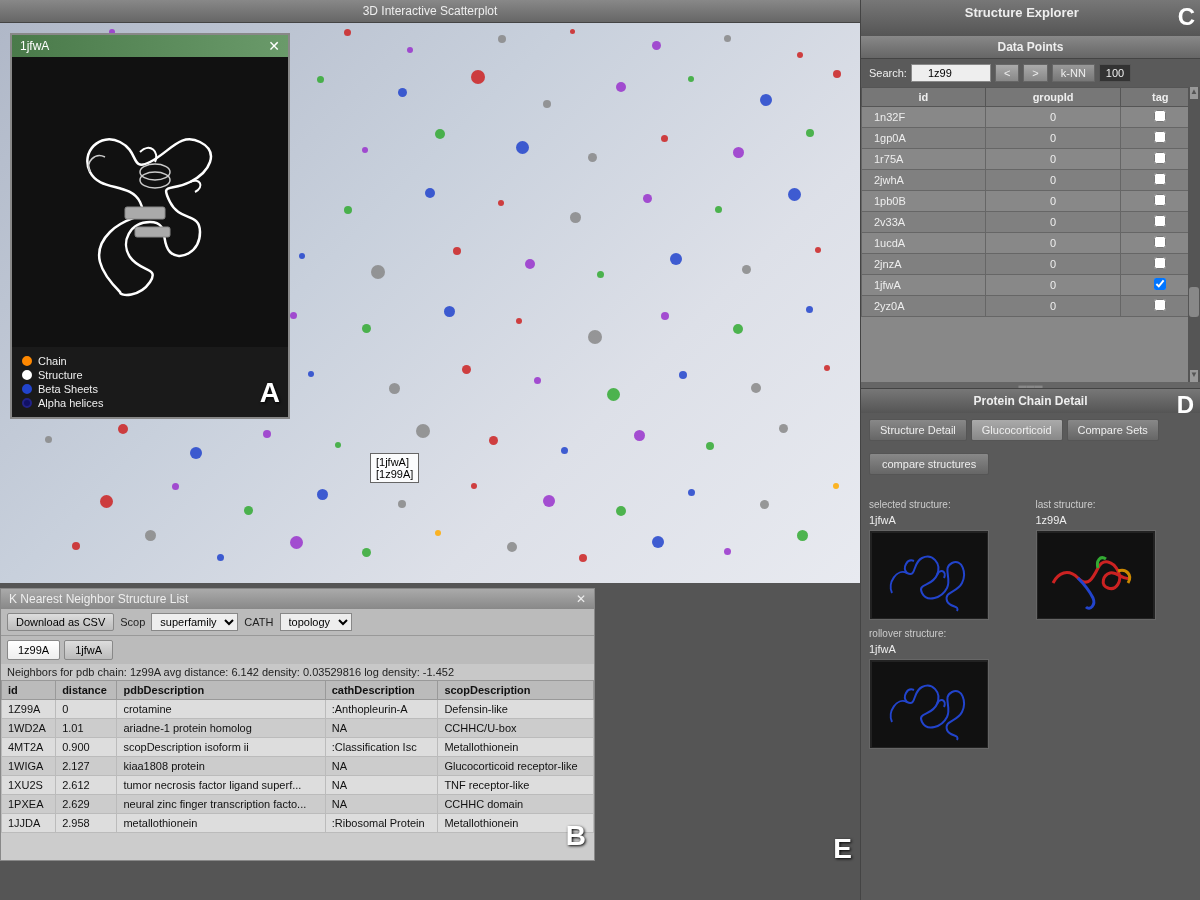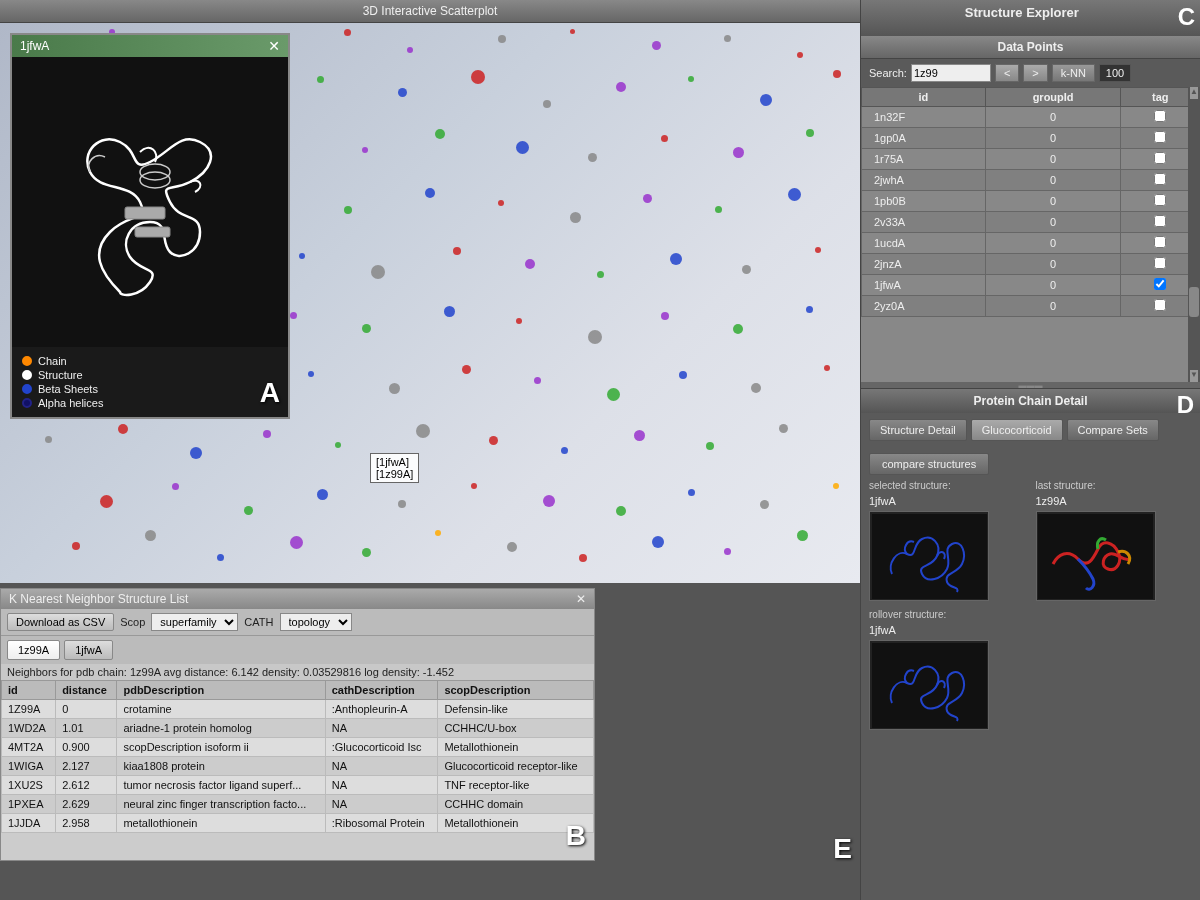--- a/index.html
+++ b/index.html
@@ -50,41 +50,41 @@
     .knn-table td { background: #ddd; border: 1px solid #bbb; padding: 3px 6px; color: #111; }
     .knn-table tr:nth-child(even) td { background: #ccc; }
     .knn-table-container { overflow-y: auto; height: 180px; }
     select.knn-select { font-size: 11px; padding: 1px 4px; border: 1px solid #888; background: #eee; }
 
     
     .rp-titlebar { background: linear-gradient(to bottom, #777, #555); text-align: center; padding: 5px; color: #eee; font-size: 13px; font-weight: bold; }
     .rp-section { background: linear-gradient(to bottom, #888, #666); padding: 4px 8px; color: #eee; font-size: 12px; font-weight: bold; text-align: center; border-bottom: 1px solid #444; }
     .search-row { display: flex; align-items: center; gap: 4px; padding: 5px 8px; background: #5a5a5a; }
     .search-label { color: #eee; font-size: 11px; }
-    .search-input { border: 1px solid #888; background: #eee; padding: 2px 2px; font-size: 11px; width: 80px; }
+    .search-input { border: 1px solid #888; background: #eee; padding: 2px 16px; font-size: 11px; width: 80px; }
     .search-btn { background: linear-gradient(to bottom, #aaa, #888); border: 1px solid #666; color: #eee; padding: 2px 8px; cursor: pointer; font-size: 11px; }
     .search-btn-knn { background: linear-gradient(to bottom, #999, #777); border: 1px solid #666; color: #eee; padding: 2px 8px; cursor: pointer; font-size: 11px; }
     .search-count { background: #333; color: #eee; padding: 2px 6px; font-size: 11px; border: 1px solid #555; }
 
     .dp-table { width: 100%; border-collapse: collapse; font-size: 11px; }
     .dp-table th { background: #777; color: #eee; padding: 3px 8px; text-align: center; border: 1px solid #555; }
     .dp-table td { background: #888; color: #eee; padding: 3px 8px; text-align: center; border: 1px solid #666; }
     .dp-table tr:nth-child(even) td { background: #808080; }
     .dp-table td:first-child { text-align: left; padding-left: 12px; }
     .dp-table-container { overflow-y: auto; height: 295px; background: #888; }
 
     .dp-checkbox { width: 12px; height: 12px; }
 
     
     .pcd-titlebar { background: linear-gradient(to bottom, #777, #555); text-align: center; padding: 5px; color: #eee; font-size: 12px; font-weight: bold; border-top: 1px solid #444; }
     .pcd-tabs { display: flex; padding: 6px 8px; gap: 4px; background: #5a5a5a; }
     .pcd-tab { background: linear-gradient(to bottom, #888, #666); border: 1px solid #555; color: #eee; padding: 4px 10px; cursor: pointer; font-size: 11px; border-radius: 2px; }
     .pcd-tab.active { background: linear-gradient(to bottom, #aaa, #888); }
     .pcd-body { background: #5a5a5a; padding: 6px 8px; flex: 1; overflow-y: auto; }
-    .compare-btn { background: linear-gradient(to bottom, #888, #666); border: 1px solid #555; color: #eee; padding: 4px 12px; cursor: pointer; font-size: 11px; border-radius: 2px; margin-bottom: 5px; }
+    .compare-btn { background: linear-gradient(to bottom, #888, #666); border: 1px solid #555; color: #eee; padding: 4px 12px; cursor: pointer; font-size: 11px; border-radius: 2px; margin-bottom: 24px; }
     .struct-row { display: flex; gap: 10px; margin-bottom: 8px; }
     .struct-item { flex: 1; }
     .struct-label { color: #ccc; font-size: 10px; margin-bottom: 4px; }
     .struct-name { color: #eee; font-size: 11px; margin-bottom: 4px; }
     .struct-img { width: 120px; height: 90px; background: #222; border: 1px solid #666; display: flex; align-items: center; justify-content: center; overflow: hidden; }
     .rollover-section { margin-top: 6px; }
     .rollover-label { color: #ccc; font-size: 10px; margin-bottom: 4px; }
     .rollover-name { color: #eee; font-size: 11px; margin-bottom: 4px; }
     .rollover-img { width: 120px; height: 90px; background: #222; border: 1px solid #666; display: flex; align-items: center; justify-content: center; overflow: hidden; }
 
@@ -316,21 +316,21 @@
       <td>1WD2A</td>
       <td>1.01</td>
       <td>ariadne-1 protein homolog</td>
       <td>NA</td>
       <td>CCHHC/U-box</td>
     </tr>
                 <tr>
       <td>4MT2A</td>
       <td>0.900</td>
       <td>scopDescription isoform ii</td>
-      <td>:Glucocorticoid Isc</td>
+      <td>:Classification Isc</td>
       <td>Metallothionein</td>
     </tr>
                 <tr>
       <td>1WIGA</td>
       <td>2.127</td>
       <td>kiaa1808 protein</td>
       <td>NA</td>
       <td>Glucocorticoid receptor-like</td>
     </tr>
                 <tr>

